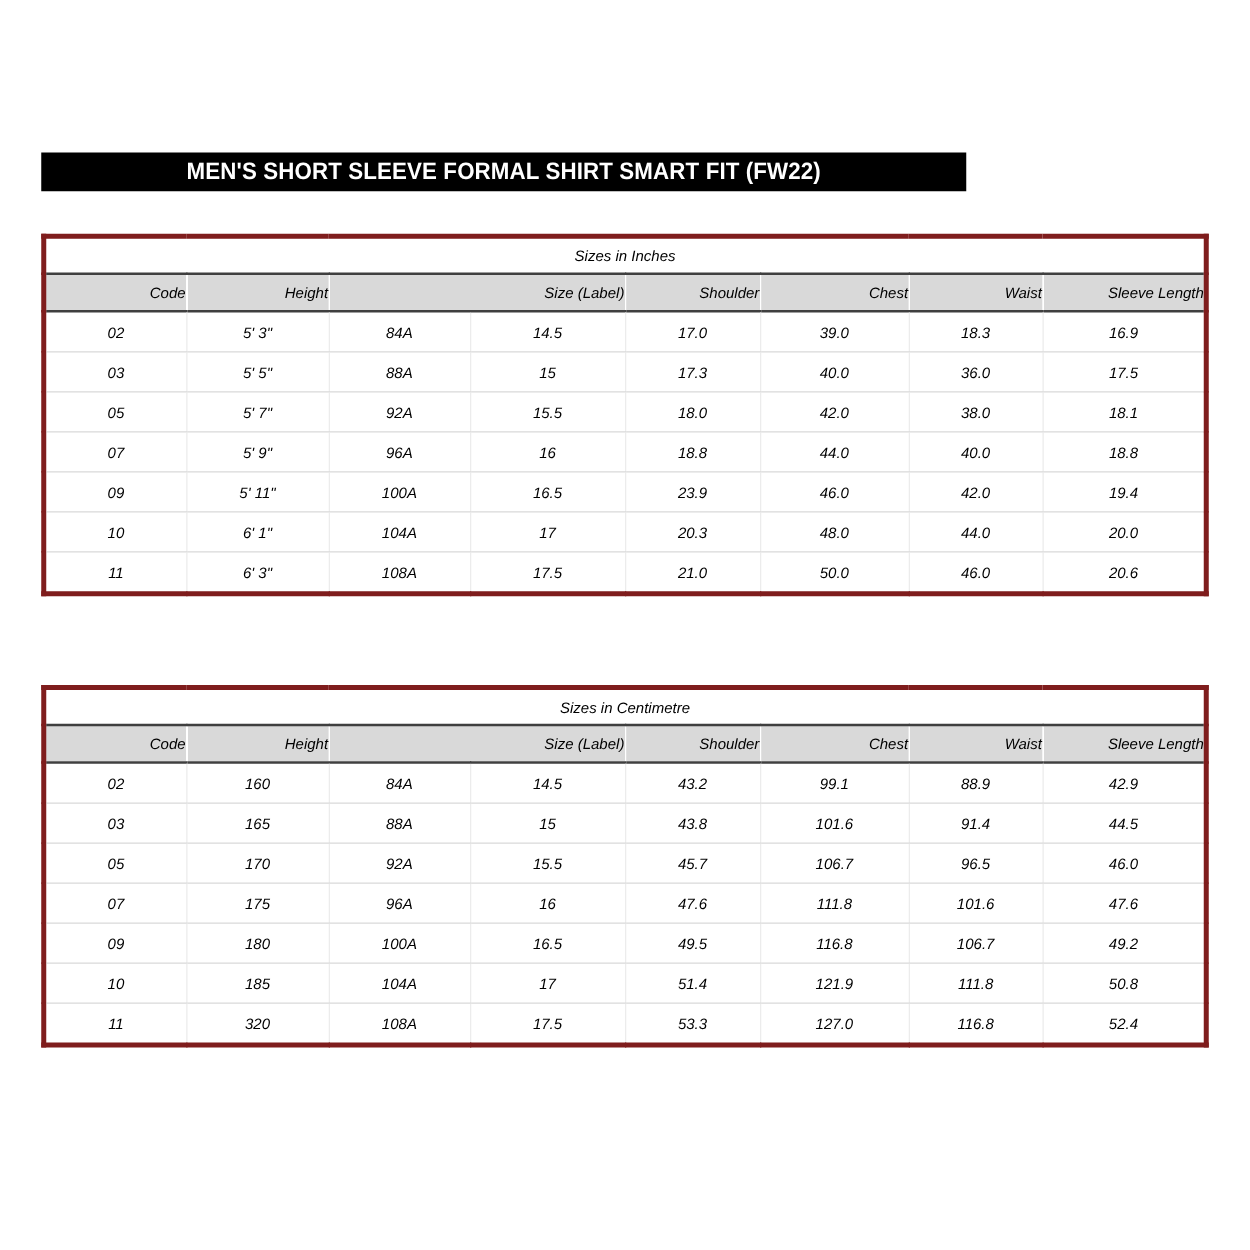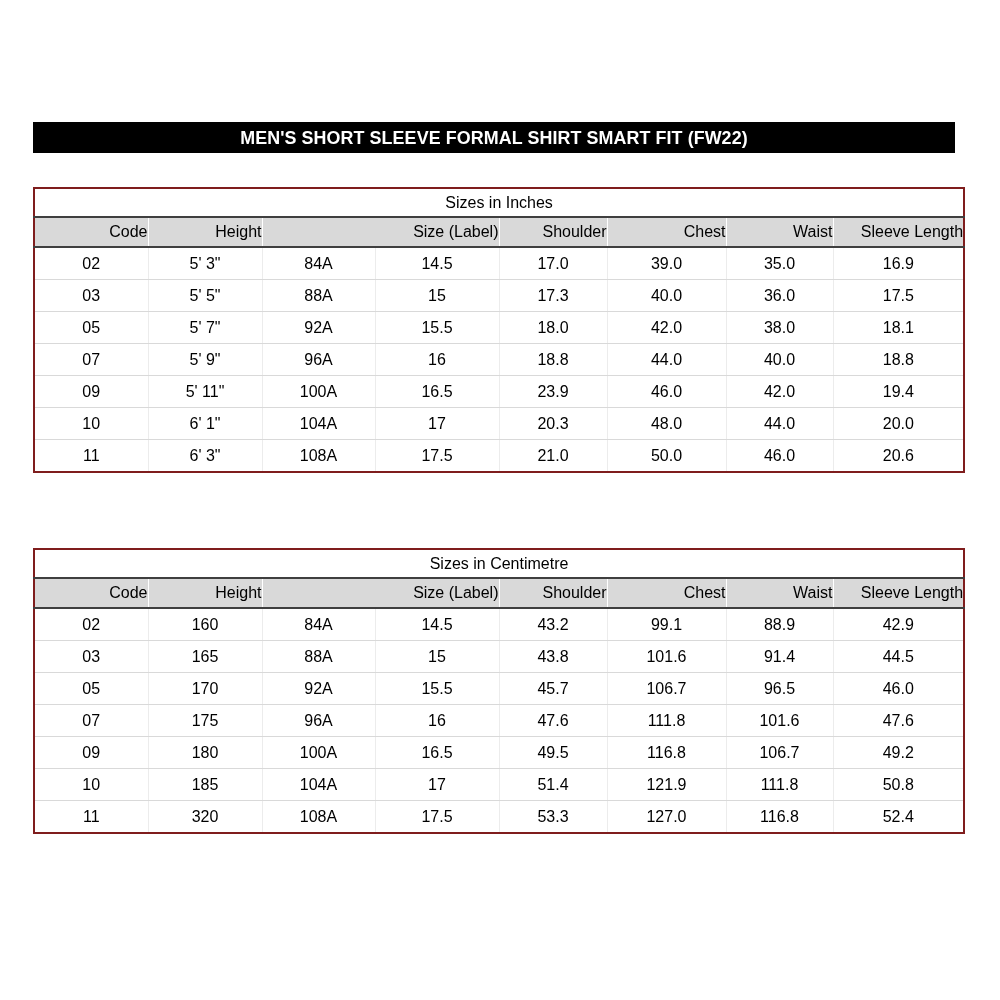--- a/index.html
+++ b/index.html
@@ -13,21 +13,21 @@
     position: relative;
     width: 1000px;
     height: 1000px;
     background: #ffffff;
     overflow: hidden;
   }
   .title-bar {
     position: absolute;
     left: 33px;
     top: 122px;
-    width: 922px;
+    width: 740px;
     height: 31px;
     background: #000000;
     display: flex;
     align-items: center;
     justify-content: center;
     text-align: center;
   }
   .title-text {
     color: #ffffff;
     font-weight: 700;
@@ -35,22 +35,23 @@
     white-space: nowrap;
     transform: scaleX(0.94);
     letter-spacing: 0.1px;
   }
   table.size-table {
     position: absolute;
     left: 33px;
     width: 930px;
     border-collapse: collapse;
     table-layout: fixed;
-    border: 2px solid #7f1d1d;
-    font-size: 16px;
+    border: 4px solid #7f1d1d;
+    font-size: 12px;
+    font-style: italic;
   }
   #table-inches { top: 187px; }
   #table-cm     { top: 548px; padding-left: 11px; }
 
   col.c1 { width: 114px; }
   col.c2 { width: 114px; }
   col.c3 { width: 113px; }
   col.c4 { width: 124px; }
   col.c5 { width: 108px; }
   col.c6 { width: 119px; }
@@ -124,21 +125,21 @@
         </tr>
       </thead>
     <tbody class="data-body">
         <tr>
           <td>02</td>
           <td>5' 3"</td>
           <td>84A</td>
           <td>14.5</td>
           <td>17.0</td>
           <td>39.0</td>
-          <td>35.0</td>
+          <td>18.3</td>
           <td>16.9</td>
         </tr>
         <tr>
           <td>03</td>
           <td>5' 5"</td>
           <td>88A</td>
           <td>15</td>
           <td>17.3</td>
           <td>40.0</td>
           <td>36.0</td>

